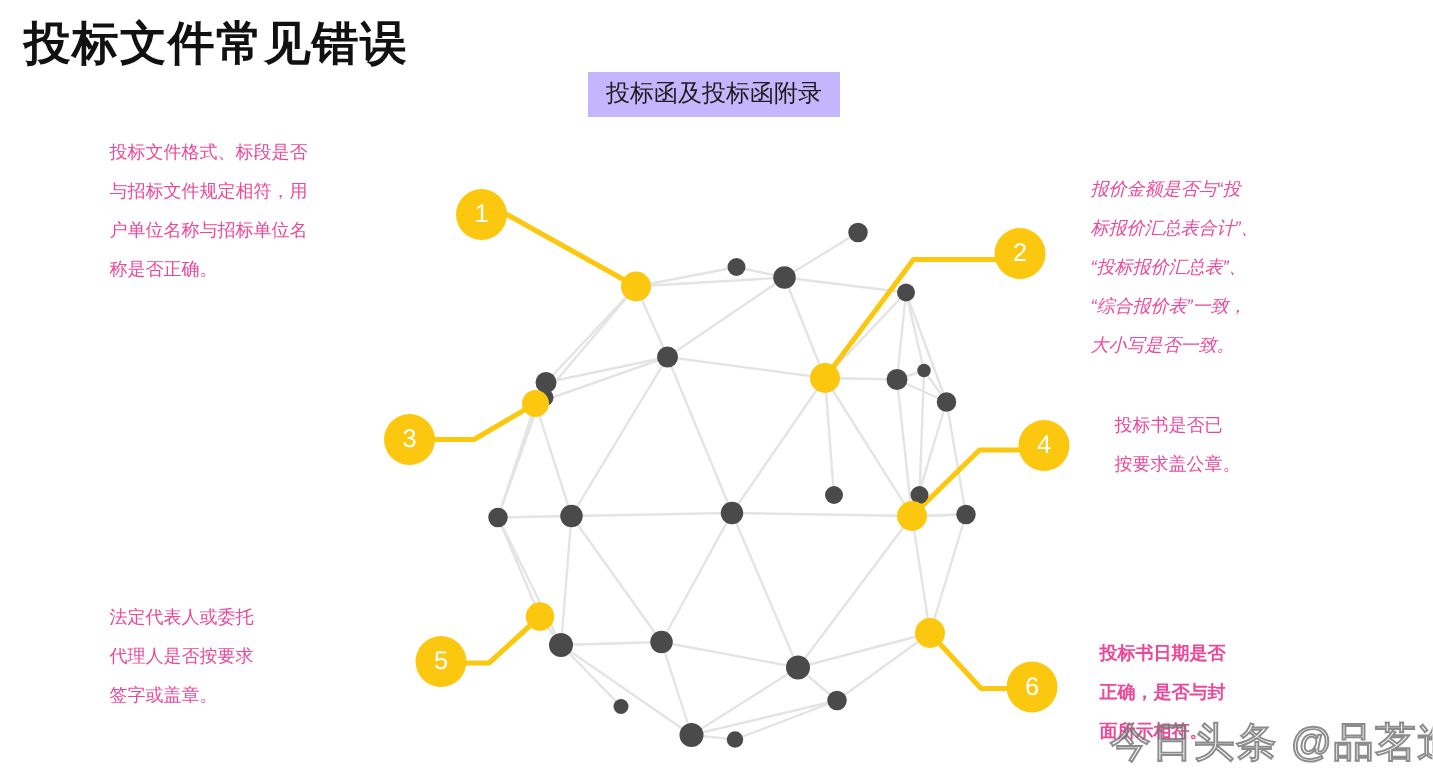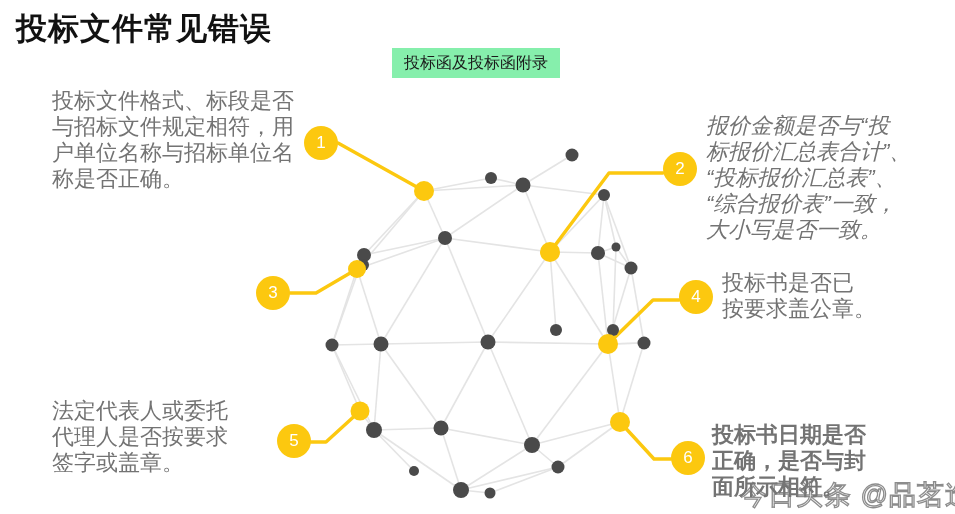--- a/index.html
+++ b/index.html
@@ -16,36 +16,37 @@
     position:absolute; left:16px; top:8px;
     font-size:31px; font-weight:bold; color:#111;
     letter-spacing:1px; line-height:42px;
     white-space:nowrap;
   }
 
   
   #subtitle {
     position:absolute; left:392px; top:48px;
     padding:4px 12px 5px 12px;
-    background:#86efac;
+    background:#c4b5fd;
     color:#1b1b1b;
     font-size:16px; line-height:21px;
     white-space:nowrap;
   }
 
   
   #net { position:absolute; left:0; top:0; width:955px; height:514px; }
 
   
   .callout {
     position:absolute;
-    font-size:22px;
+    font-size:12px;
     line-height:26px;
-    color:#737373;
+    color:#ec4899;
     white-space:pre-line;
+    margin-left:21px;
   }
   .callout.left  { text-align:left; }
   .callout.right { text-align:left; }
   .c1 { left:52px;  top:88px;  width:252px; }
   .c2 { left:706px; top:113px; width:246px; text-align:center;font-style:italic; }
   .c3 { left:50px;  top:262px; width:248px; }
   .c4 { left:722px; top:270px; width:220px; }
   .c5 { left:52px;  top:398px; width:230px; }
   .c6 { left:712px; top:422px; width:230px;font-weight:bold; }
 

